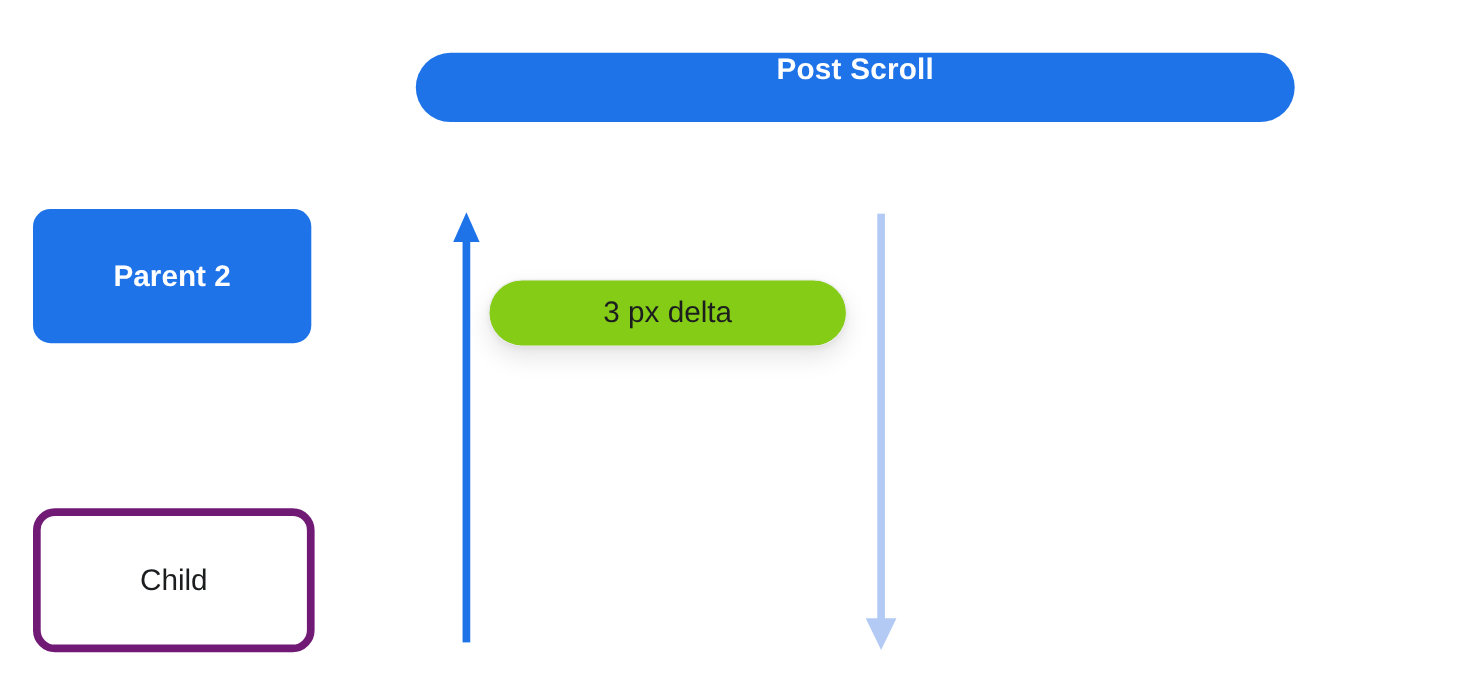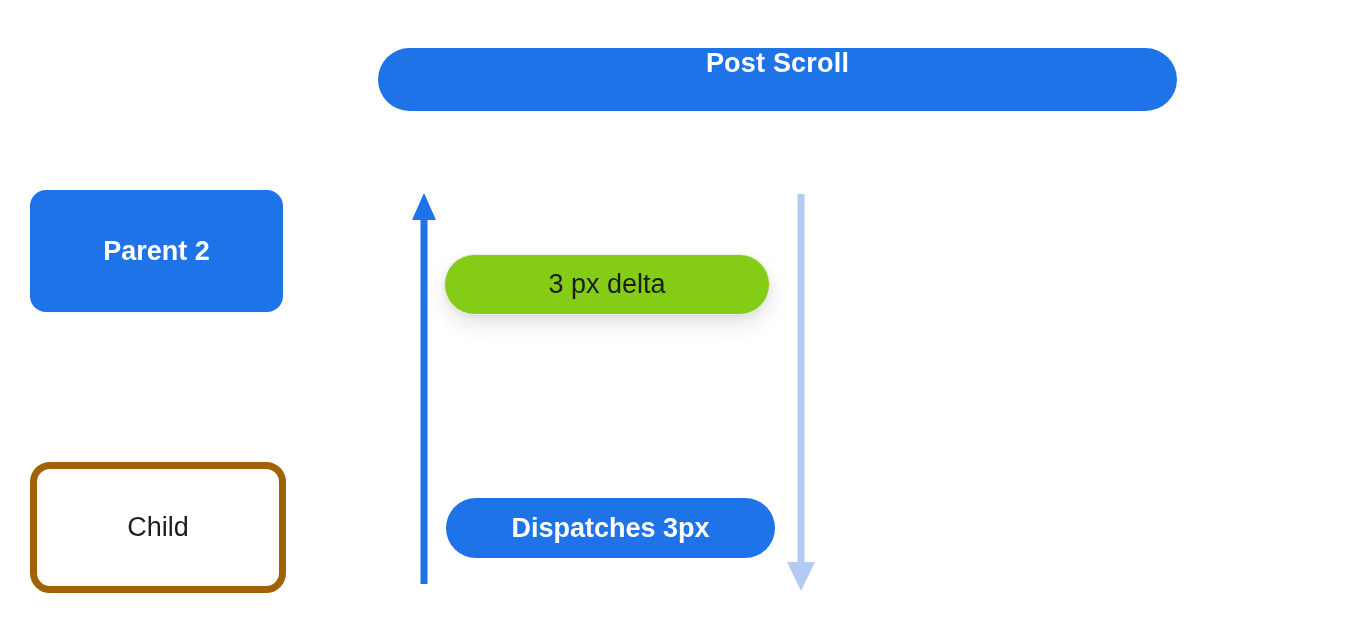--- a/index.html
+++ b/index.html
@@ -50,21 +50,21 @@
     color: #ffffff;
     font-weight: 700;
   }
   .node--parent2 { top: 190px; }
   .node--parent1 { top: 328px; }
   .node--child {
     top: 462px;
     height: 131px;
     width: 256px;
     background: #ffffff;
-    border: 7px solid #a16207;
+    border: 7px solid #701a75;
     border-radius: 20px;
     color: #1c1d1f;
     font-weight: 500;
   }
   
   .arrow-svg {
     position: absolute;
     display: block;
   }
   .arrow-svg--up {
@@ -136,17 +136,14 @@
 
   <svg class="arrow-svg arrow-svg--down" viewBox="0 0 36 398" aria-hidden="true">
     <rect x="14.5" y="0" width="7" height="371" fill="#b3cbf4"></rect>
     <polygon points="4,368 32,368 18,397" fill="#b3cbf4"></polygon>
   </svg>
 
   <div class="pill pill--delta">
     <span>3 px delta</span>
   </div>
 
-  <div class="pill pill--dispatch">
-    <span>Dispatches 3px</span>
-  </div>
 
 </div>
 
 </body></html>

